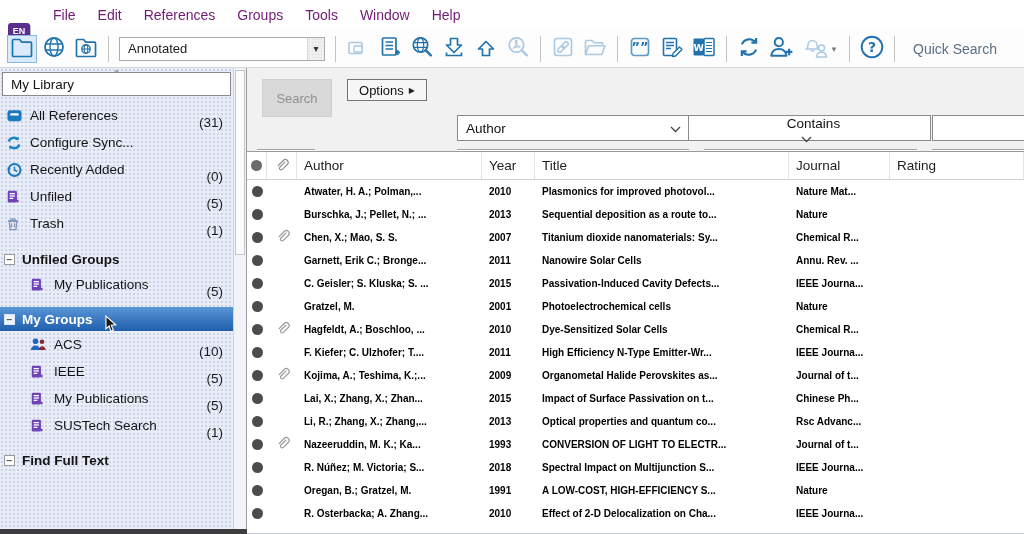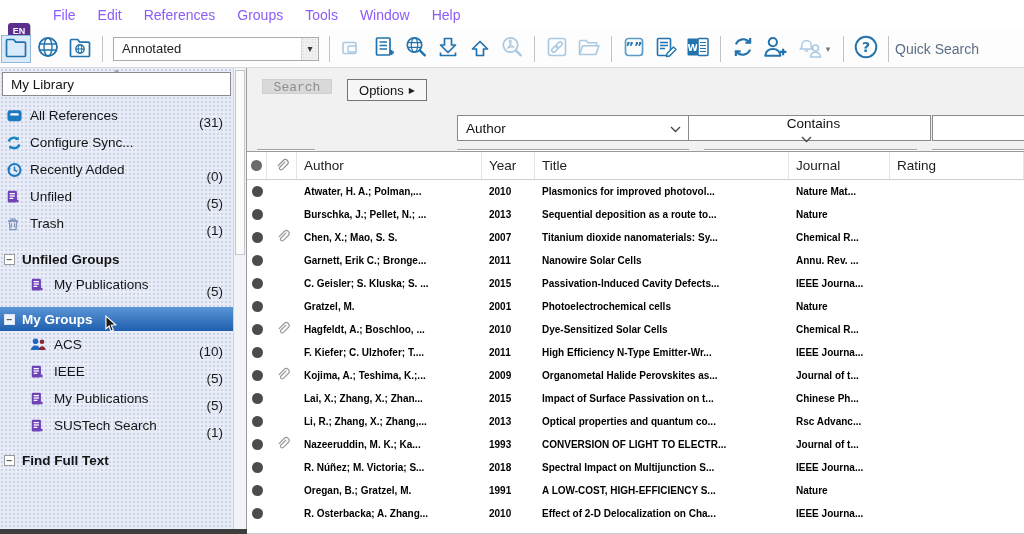--- a/index.html
+++ b/index.html
@@ -4,38 +4,38 @@
 <style>
   * { box-sizing: border-box; margin: 0; padding: 0; }
   body { font-family: "Liberation Sans", sans-serif; background:#888; }
   .window { position:relative; width:1024px; height:534px; background:#fff; overflow:hidden; }
 
   
   .menubar { height:30px; display:flex; align-items:center; padding-left:8px; background:#fff; }
   .en-logo { width:22px; height:17px; background:#5b2d8e; color:#fff; font-size:9px; font-weight:bold;
              display:flex; align-items:center; justify-content:center; border-radius:3px 3px 3px 1px;
              box-shadow:1px 1px 0 #bbb; margin-right:12px;margin-top:32px; }
-  .menu-item { font-size:14px; color:#8b5cf6; padding:4px 11px; cursor:default; }
+  .menu-item { font-size:14px; color:#701a75; padding:4px 11px; cursor:default; }
 
   
-  .toolbar { height:38px; display:flex; align-items:center; padding:0 0; background:#fdfdfd;
+  .toolbar { height:38px; display:flex; align-items:center; padding:0 6px; background:#fdfdfd;
              background-image: radial-gradient(circle, #ececec 0.7px, transparent 0.7px); background-size:4px 4px;
              border-bottom:1px solid #d9d9d9; }
   .tb-btn { width:30px; height:28px; display:flex; align-items:center; justify-content:center;
             background:transparent; border:1px solid transparent; margin:0 1px; }
   .tb-btn.selected { background:#d9eafb; border:1px solid #8db8dc; }
   .tb-sep { width:1px; height:26px; background:#c3c3c3; margin:0 6px; }
   .combo { width:206px; height:24px; border:1px solid #ababab; background:#fff; display:flex;
            align-items:center; margin:0 4px; font-size:13px; color:#222; }
   .combo .combo-label { flex:1; padding-left:8px; }
   .combo .combo-arrow { width:17px; height:100%; display:flex; align-items:center; justify-content:center;
            color:#333; font-size:10px; background:#f0f0f0;
            background-image: radial-gradient(circle, #d8d8d8 0.7px, transparent 0.7px); background-size:3px 3px;
            border-left:1px solid #d6d6d6; }
-  .quick-search { font-size:14px; color:#5a6f85; margin-left:0; white-space:nowrap; }
+  .quick-search { font-size:14px; color:#5a6f85; margin-left:12px; white-space:nowrap; }
   .tb-drop { font-size:9px; color:#777; margin-left:2px; }
 
   
   .content { display:flex; height:466px; }
 
   
   .sidebar { width:233px; height:100%; position:relative; background:#e9edf8;
              background-image: radial-gradient(circle, #ccd3e9 0.8px, transparent 0.8px); background-size:4px 4px;
              font-size:13.5px; color:#141414; overflow:hidden; }
   .lib-header { position:relative; margin:4px 2px 6px 2px; height:24px; background:#fff; border:1px solid #8a8a8a;
@@ -57,22 +57,22 @@
   .cursor-arrow { position:absolute; left:104px; top:8px; }
 
   .side-scroll { width:13px; background:#f2f3f6; border-left:1px solid #ccd1da; position:relative; }
   .side-thumb { position:absolute; left:1px; top:2px; width:10px; height:185px; background:#fbfbfc; border:1px solid #c2c7cf; }
 
   
   .main { flex:1; display:flex; flex-direction:column; border-left:1px solid #9b9b9b; min-width:0; }
   .search-panel { position:relative; height:84px; background:#f1f1f1;
                   background-image: radial-gradient(circle, #e0e0e0 0.7px, transparent 0.7px); background-size:4px 4px;
                   border-bottom:1px solid #9b9b9b; flex:none; }
-  .btn-search { position:absolute; left:15px; top:11px; width:70px; height:15px; background:#d9d9d9;
-                border:1px solid #cfcfcf; color:#8f8f8f; font-size:13px;font-family:Liberation Mono, monospace; }
+  .btn-search { position:absolute; left:15px; top:11px; width:70px; height:38px; background:#d9d9d9;
+                border:1px solid #cfcfcf; color:#8f8f8f; font-size:13px; }
   .btn-options { position:absolute; left:100px; top:11px; width:80px; height:22px; background:#f6f6f6;
                  border:1px solid #747474; color:#111; font-size:13px; display:flex; align-items:center; justify-content:center; }
   .btn-options .tri { font-size:8px; margin-left:5px; color:#222; }
   .sel { position:absolute; top:47px; height:26px; background:#fff; border:1px solid #8a8a8a; display:flex;
          align-items:center; font-size:13.5px; color:#111; }
   .sel .sel-label { flex:1; padding-left:8px; }
   .sel .sel-chev { padding-right:7px; }
   .sel-field { left:210px; width:232px; }
   .sel-op { left:441px; width:243px;flex-direction:column; }
   .search-input { position:absolute; left:685px; top:47px; height:26px; width:360px; background:#fff;

